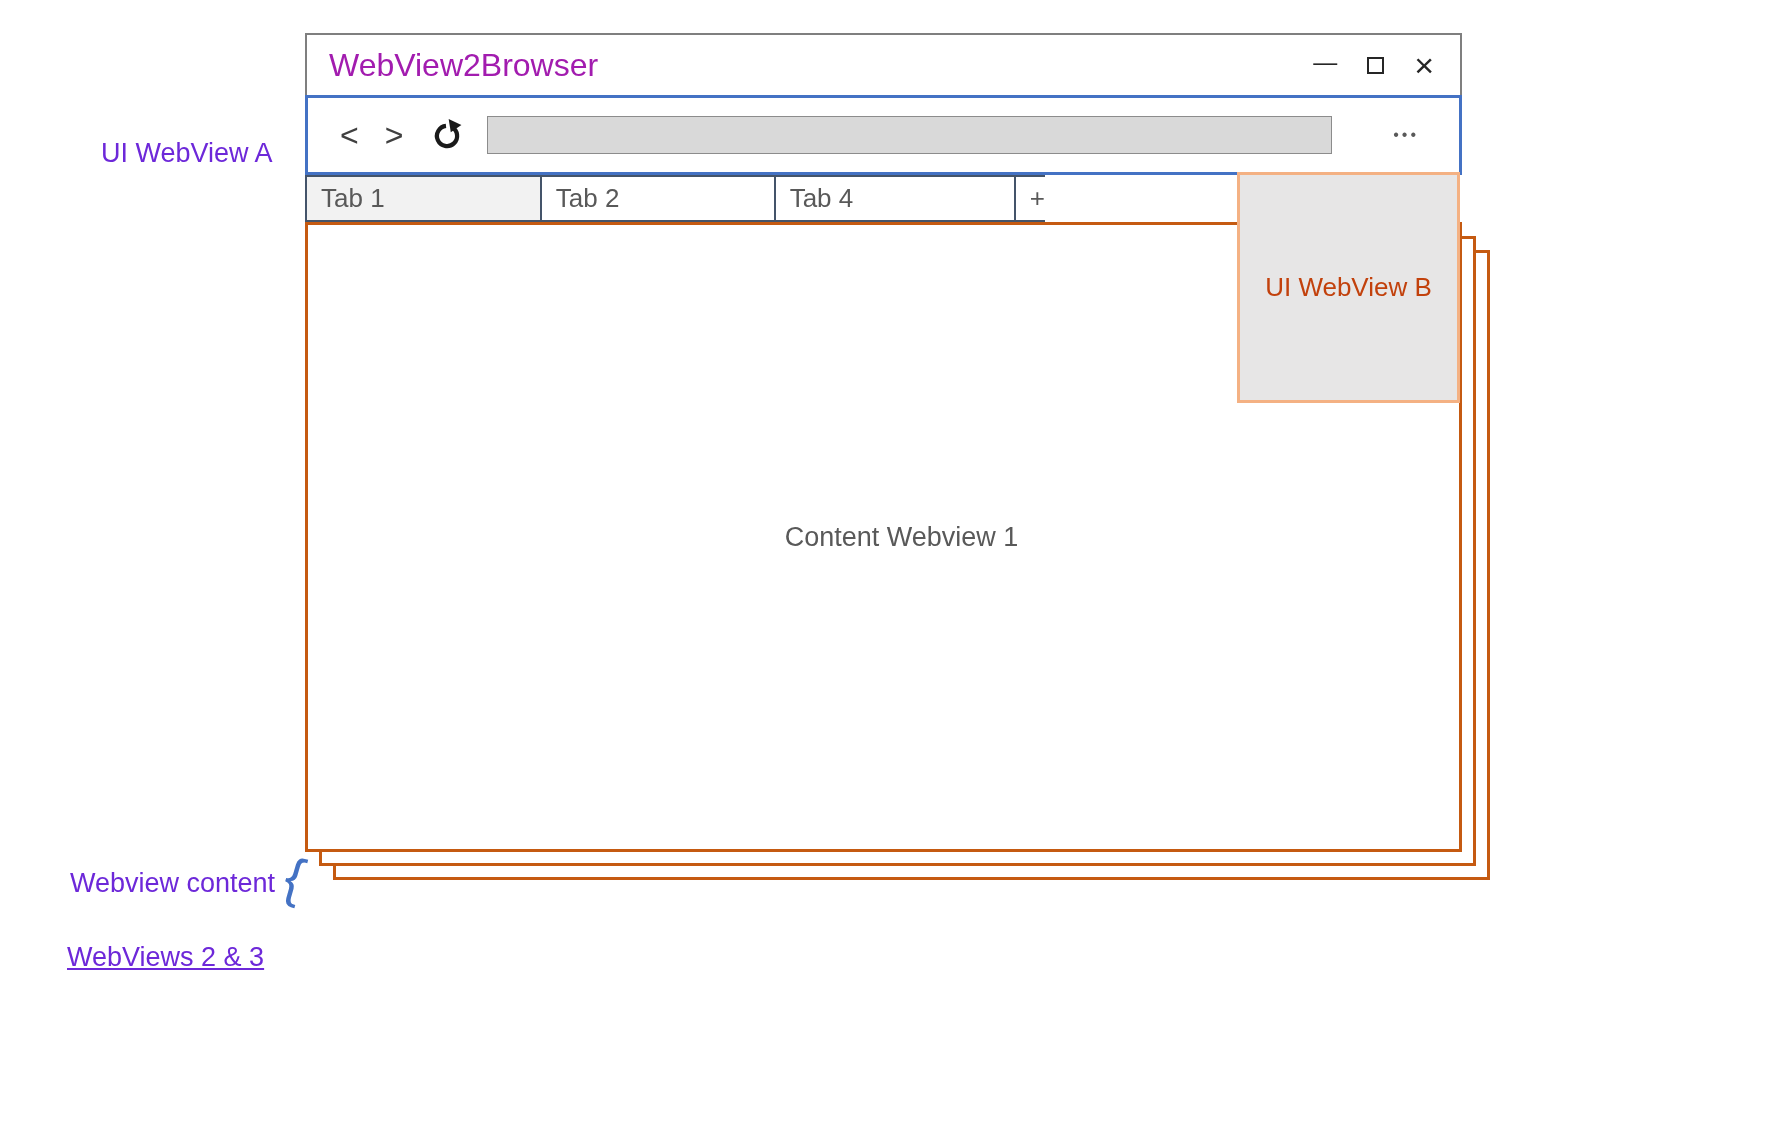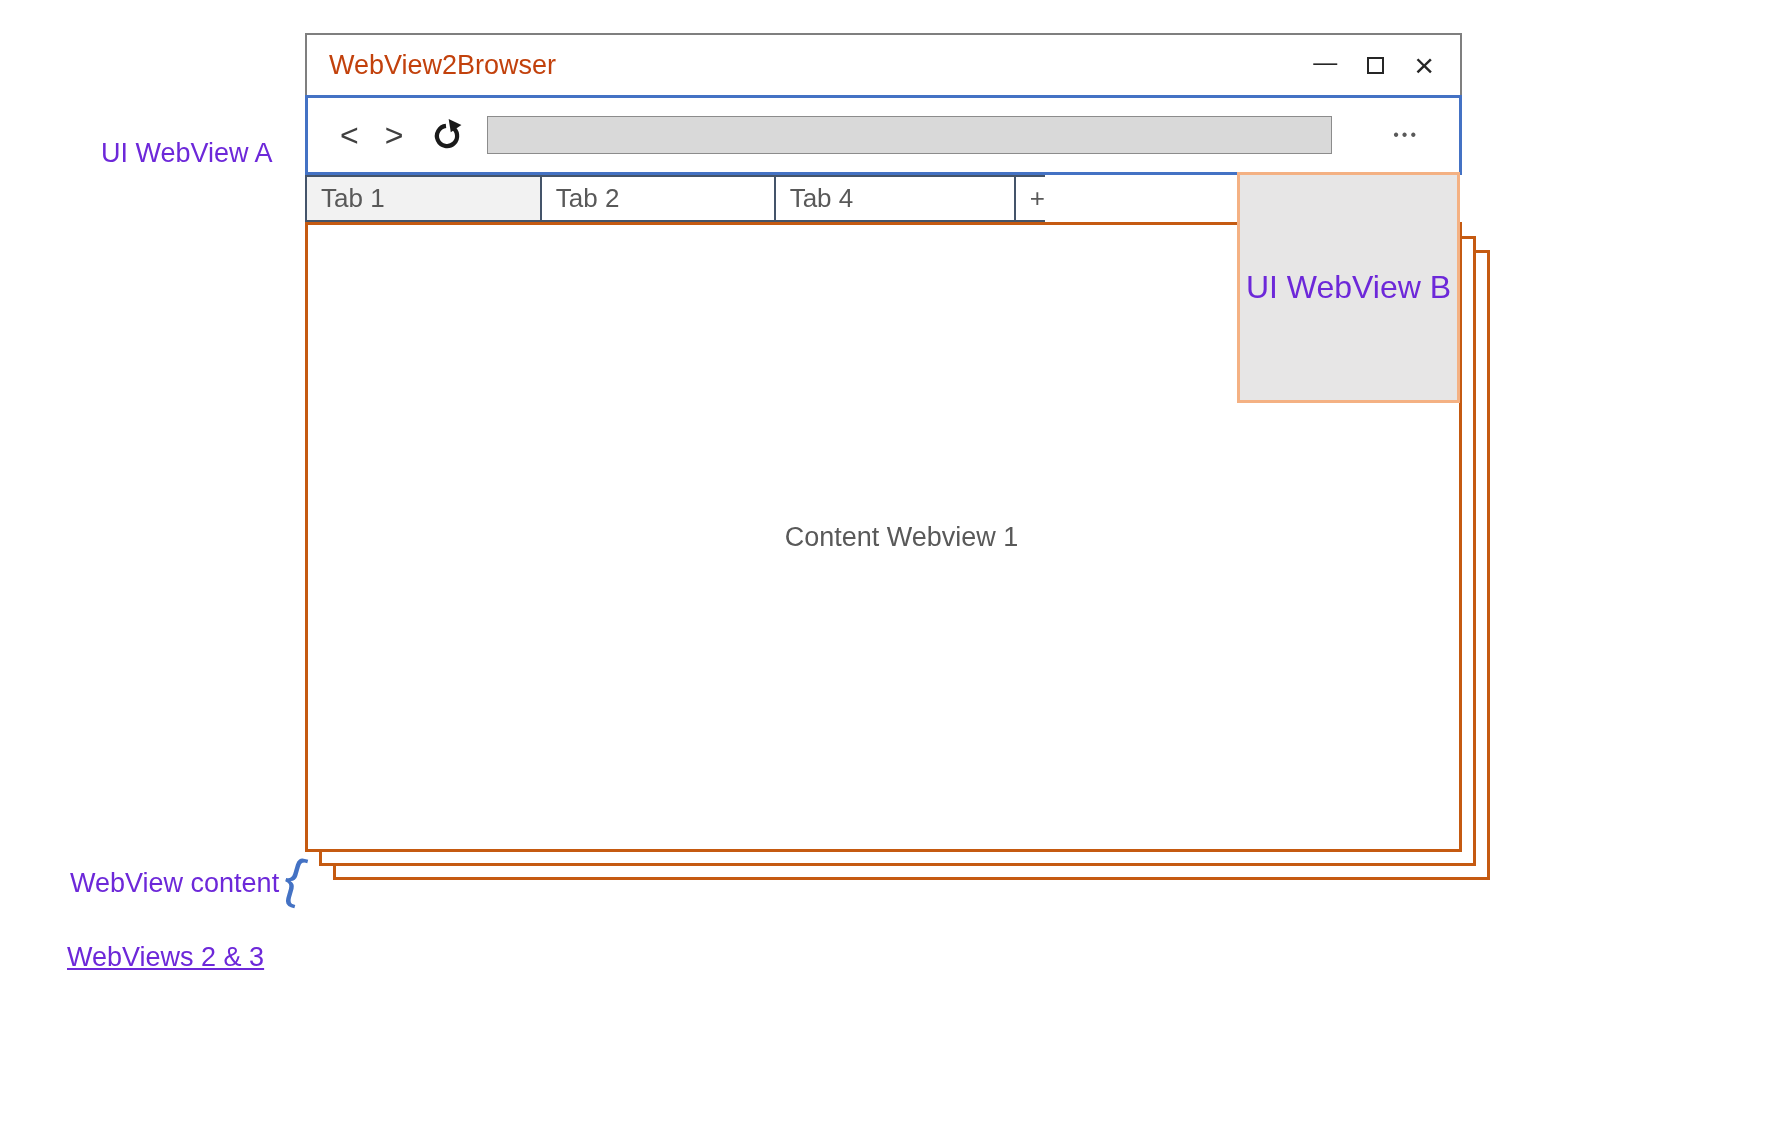--- a/index.html
+++ b/index.html
@@ -66,21 +66,21 @@
   .titlebar {
     position: absolute;
     left: 305px; top: 33px;
     width: 1157px; height: 64px;
     border: 2px solid #7F7F7F;
     background: #ffffff;
     z-index: 6;
     display: flex;
     align-items: center;
   }
-  .title { color: #c2410c; font-size: 27px; padding-left: 22px; }
+  .title { color: #a21caf; font-size: 32px; padding-left: 22px; }
   .controls {
     margin-left: auto;
     display: flex;
     align-items: center;
     gap: 30px;
     padding-right: 26px;
     color: #262626;
   }
   .ctrl { cursor: default; display: inline-flex; align-items: center; justify-content: center; }
   .ctrl.min { font-size: 24px; line-height: 1; margin-top: -6px; }
@@ -156,21 +156,21 @@
     position: absolute;
     left: 1237px; top: 172px;
     width: 223px; height: 231px;
     background: #E7E6E6;
     border: 3px solid #F4B183;
     z-index: 7;
     display: flex;
     align-items: center;
     justify-content: center;
   }
-  .overlay-label { color: #6d28d9; font-size: 32px; }
+  .overlay-label { color: #c2410c; font-size: 26px; }
 </style>
 </head>
 <body>
 
 <div class="canvas">
 
   <div class="label label-a">UI WebView A</div>
 
   <div class="stack stack-3"></div>
   <div class="stack stack-2"></div>
@@ -207,17 +207,17 @@
     <div class="tab t1 active">Tab 1</div>
     <div class="tab t2">Tab 2</div>
     <div class="tab t3">Tab 4</div>
     <div class="tab tplus">+</div>
   </div>
 
   <div class="overlay">
     <span class="overlay-label">UI WebView B</span>
   </div>
 
-  <div class="label hidden-1">WebView content</div>
+  <div class="label hidden-1">Webview content</div>
   <div class="label hidden-2">WebViews 2 &amp; 3</div>
   <div class="brace">{</div>
 
 </div>
 
 </body></html>

